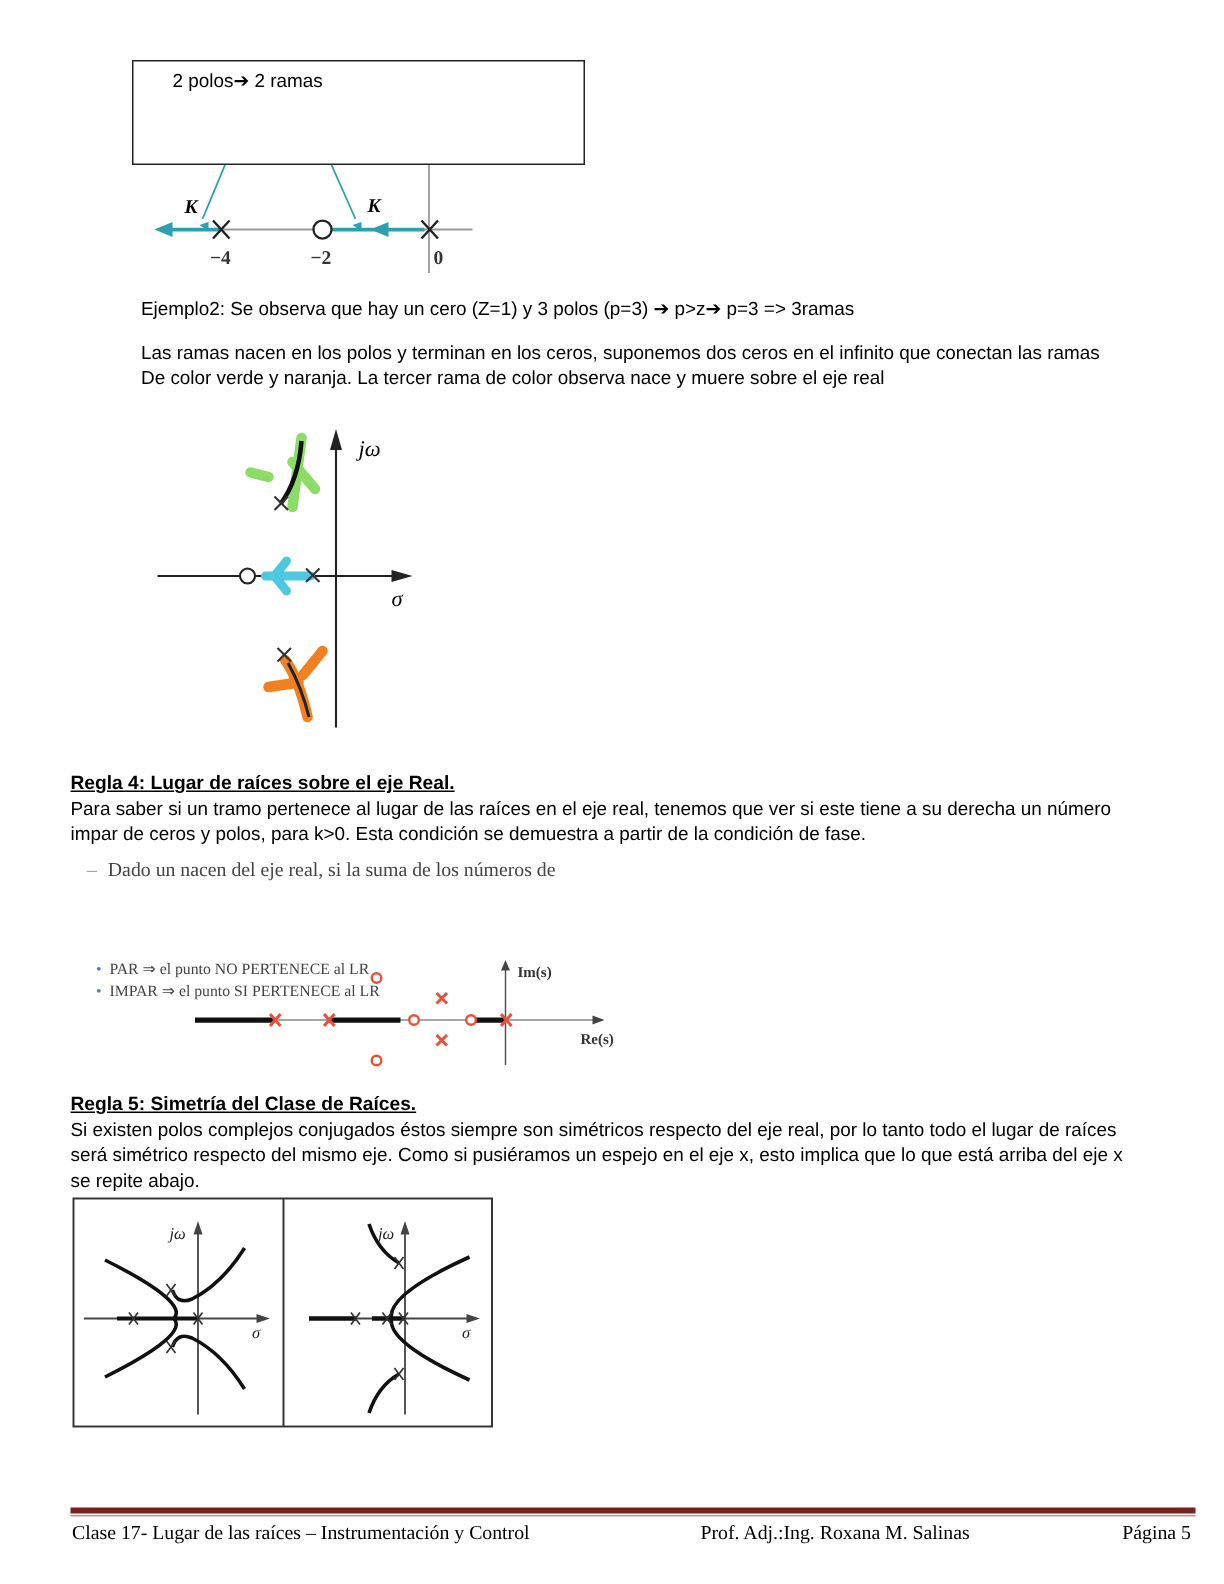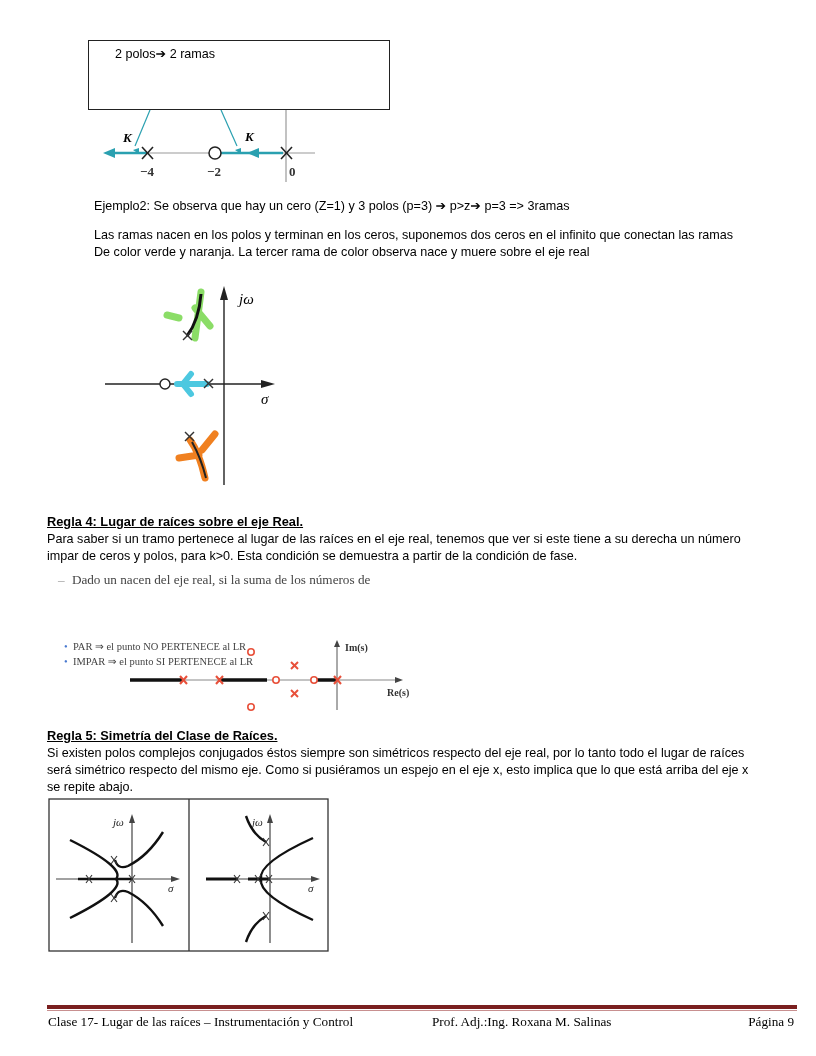--- a/index.html
+++ b/index.html
@@ -192,14 +192,14 @@
         <line x1="221" y1="40" x2="215" y2="48"></line>
       <line x1="215" y1="114" x2="221" y2="122"></line>
         <line x1="221" y1="114" x2="215" y2="122"></line>
     </g>
   </g>
 </svg>
 
 <div class="abs footer-line1"></div>
 <div class="abs footer-line2"></div>
 <div class="abs footer" style="left:48px;">Clase 17- Lugar de las raíces – Instrumentación y Control</div>
-<div class="abs footer" style="left:432px;">Prof. Adj.:Ing. Roxana M. Salinas</div>
-<div class="abs footer" style="right:22px;">Página 9</div>
+<div class="abs footer" style="left:467px;">Prof. Adj.:Ing. Roxana M. Salinas</div>
+<div class="abs footer" style="right:22px;">Página 5</div>
 
 </body></html>

